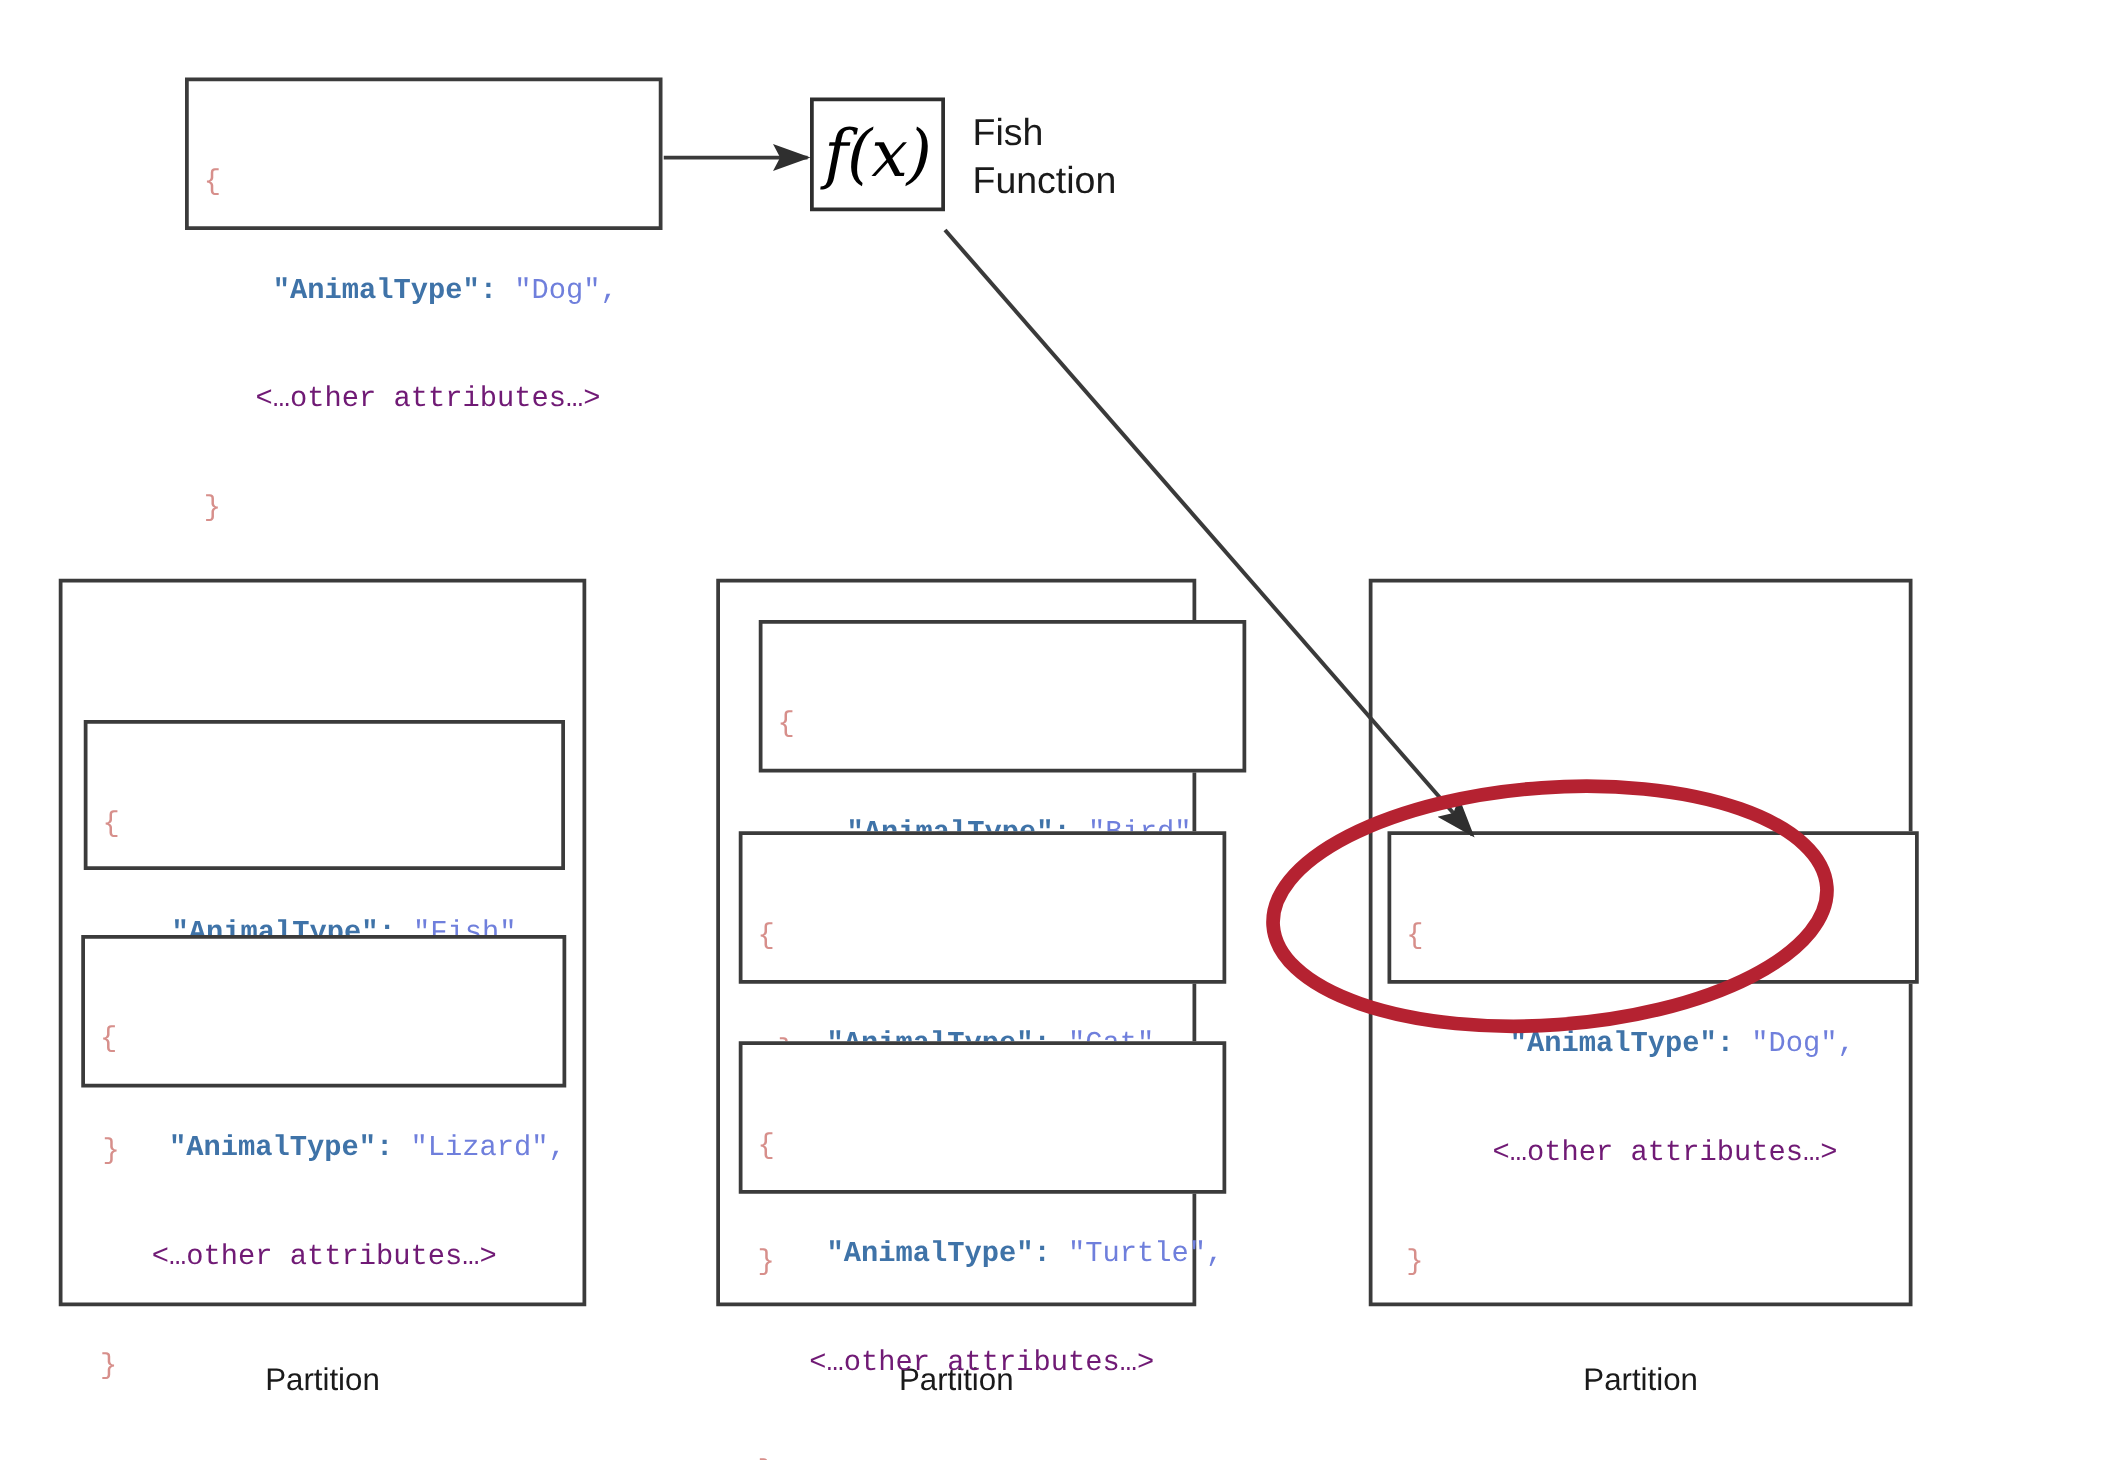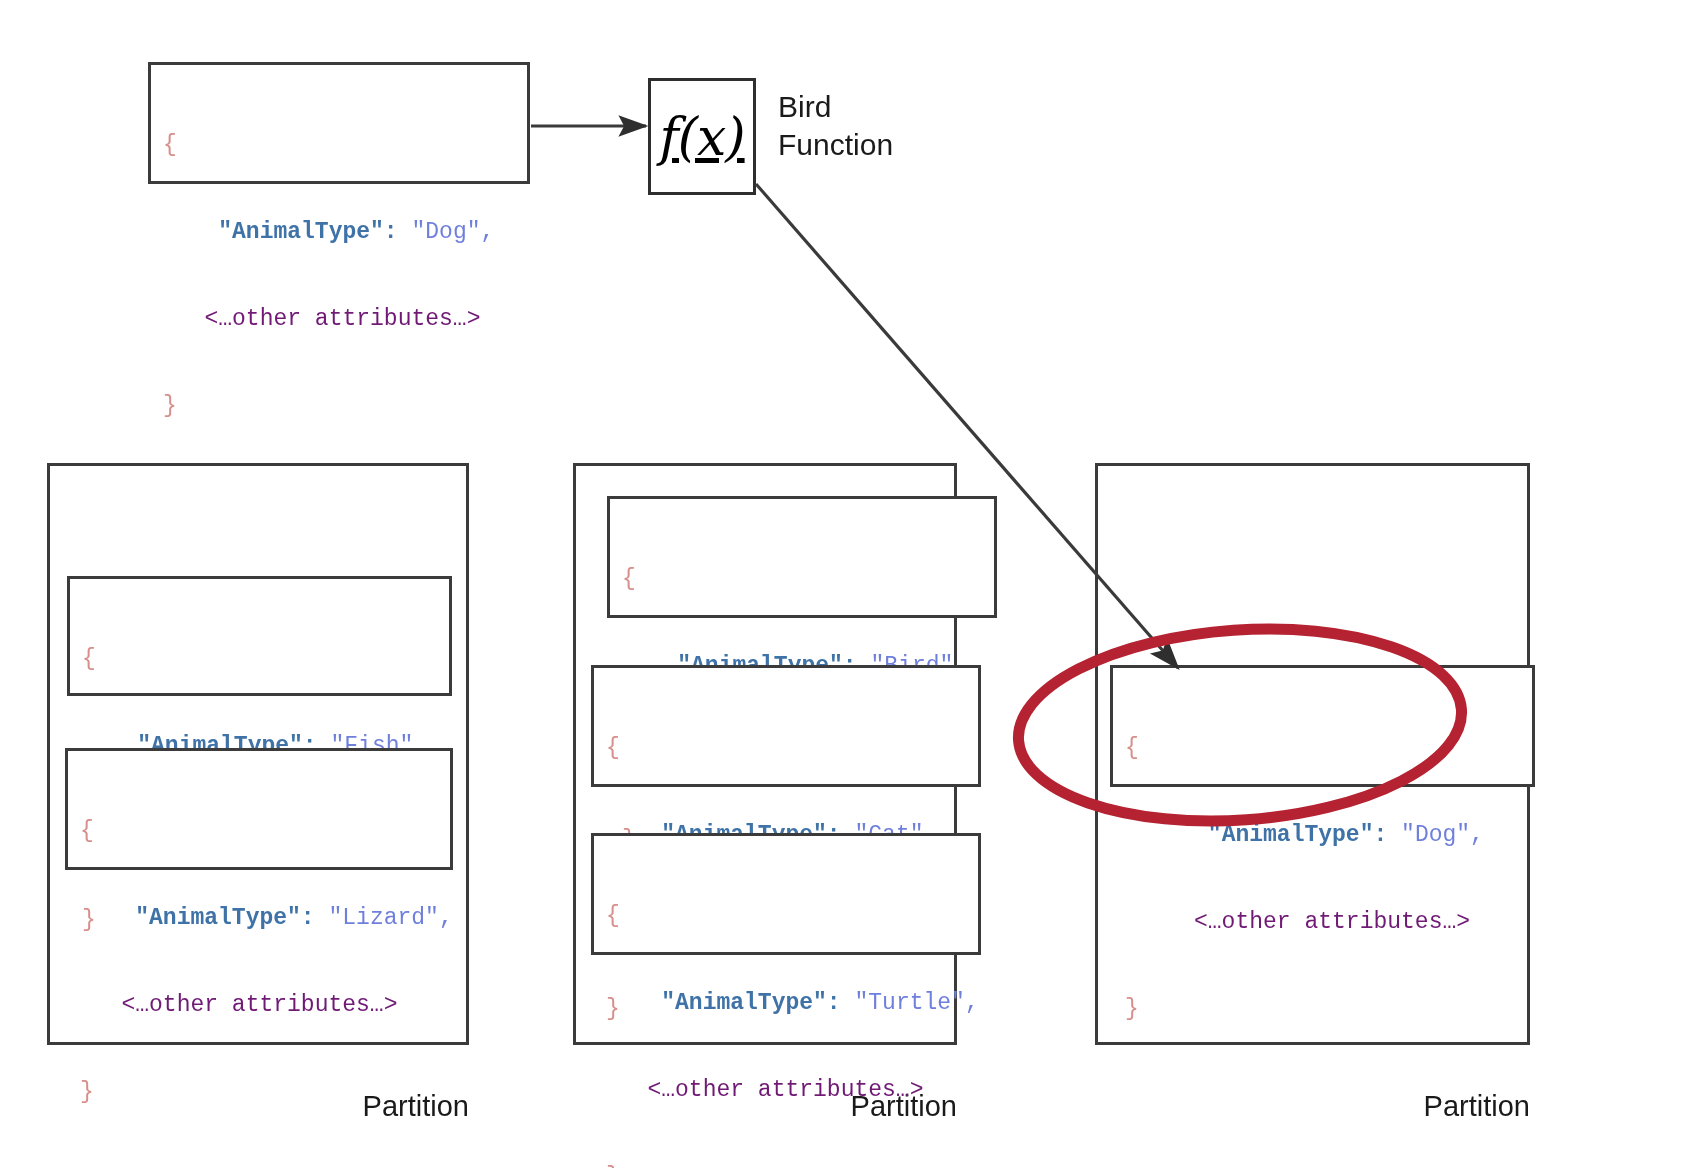--- a/index.html
+++ b/index.html
@@ -85,23 +85,23 @@
   .partition-box {
     position: absolute;
     box-sizing: border-box;
     border: 3px solid #3b3b3b;
     background: #ffffff;
     z-index: 2;
   }
   .partition-label {
     position: absolute;
     font-family: "Liberation Sans", sans-serif;
-    font-size: 29px;
+    font-size: 25px;
     color: #1a1a1a;
-    text-align: right;
+    text-align: center;
     z-index: 4;
   }
 
   
   .overlay {
     position: absolute;
     left: 0;
     top: 0;
     width: 1688px;
     height: 1168px;
@@ -115,24 +115,24 @@
 
 <div id="canvas">
 
   <div class="json-card" id="input-card" style="left:148px; top:62px; width:382px; height:122px; padding:8px 0 0 12px;">
     <span class="ln"><span class="brace">{</span></span>
     <span class="ln">    <span class="jkey">"AnimalType"</span><span class="jcolon">: </span><span class="jval">"Dog",</span></span>
     <span class="ln">   <span class="jother">&lt;…other attributes…&gt;</span></span>
     <span class="ln"><span class="brace">}</span></span>
   </div>
 
-  <div class="fx-box" id="fx-box" style="left:648px; top:78px; width:108px; height:117px;text-decoration:underline;">
+  <div class="fx-box" id="fx-box" style="left:648px; top:78px; width:108px; height:91px;">
     <span class="fx-label">f(x)</span>
   </div>
-  <div class="hash-caption" id="hash-caption" style="left:778px; top:88px; width:220px;">Bird
+  <div class="hash-caption" id="hash-caption" style="left:778px; top:88px; width:220px;">Fish
 Function</div>
 
   <div class="partition-box" id="partition-1" style="left:47px; top:463px; width:422px; height:582px;"></div>
 
   <div class="json-card" id="p1-card-1" style="left:67px; top:576px; width:385px; height:120px; padding:8px 0 0 12px; z-index:5;">
     <span class="ln"><span class="brace">{</span></span>
     <span class="ln">    <span class="jkey">"AnimalType"</span><span class="jcolon">: </span><span class="jval">"Fish",</span></span>
     <span class="ln">   <span class="jother">&lt;…other attributes…&gt;</span></span>
     <span class="ln"><span class="brace">}</span></span>
   </div>

